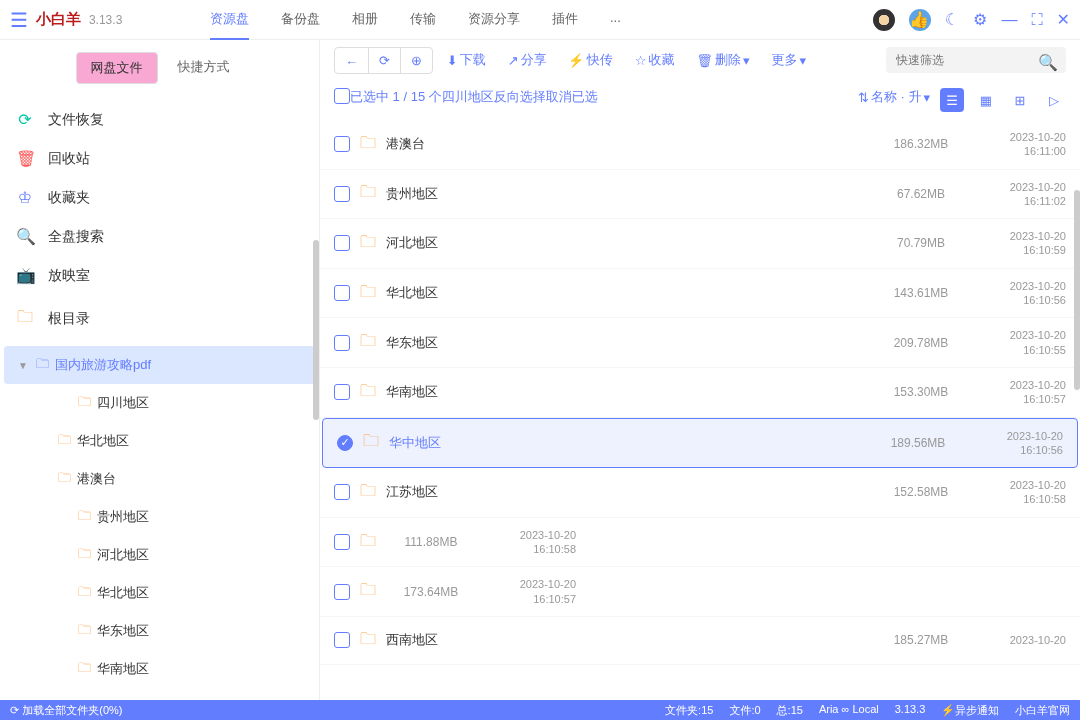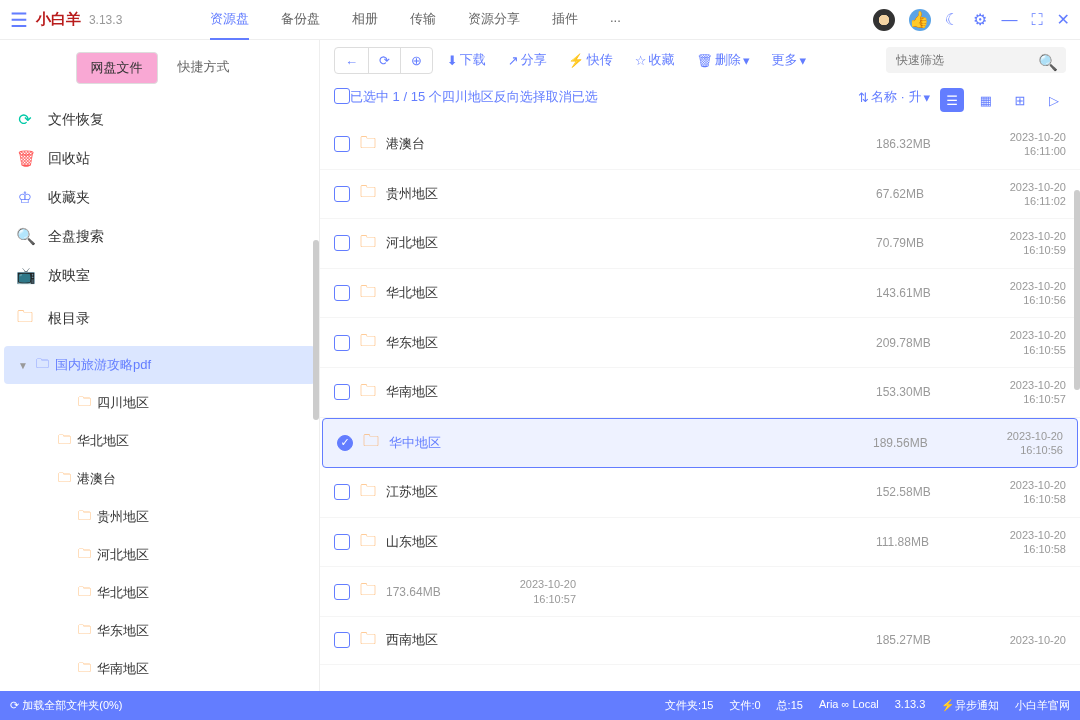--- a/index.html
+++ b/index.html
@@ -70,26 +70,26 @@
 .view-icons .vi.active { background: #637dff; color: #fff; }
 
 .file-list { flex: 1; overflow-y: auto; }
 .file-row { display: flex; align-items: center; padding: 10px 14px; gap: 10px; border-bottom: 1px solid #f5f5f5; cursor: pointer; }
 .file-row.selected { border: 1.5px solid #637dff; background: #eef2ff; border-radius: 4px; margin: 0 2px; }
 .file-check { width: 16px; height: 16px; border: 1.5px solid #637dff; border-radius: 3px; flex-shrink: 0; }
 .file-check.checked { background: #637dff; color: #fff; display: flex; align-items: center; justify-content: center; font-size: 11px; border-radius: 50%; }
 .file-icon { color: #ff9e3d; font-size: 16px; }
 .file-name { flex: 1; font-size: 13px; color: #333; }
 .file-row.selected .file-name { color: #637dff; }
-.file-size { width: 90px; text-align: left; font-size: 12px; color: #999; }
+.file-size { width: 90px; text-align: center; font-size: 12px; color: #999; }
 .file-date { width: 90px; text-align: right; font-size: 11px; color: #999; line-height: 1.3; }
 .main-scroll { position: absolute; right: 0; top: 150px; width: 6px; height: 200px; background: #ccc; border-radius: 3px; }
 
 
-.footer { height: 29px; background: #637dff; color: #fff; display: flex; align-items: center; font-size: 11px; padding: 0 10px; gap: 16px; }
+.footer { height: 20px; background: #637dff; color: #fff; display: flex; align-items: center; font-size: 11px; padding: 0 10px; gap: 16px; }
 .footer .right { margin-left: auto; display: flex; gap: 16px; }
 </style>
 </head>
 <body>
 
 <div class="header">
   <div class="logo-area">
     <span class="logo-icon">☰</span>
     <span class="logo-text">小白羊</span>
     <span class="version">3.13.3</span>
@@ -284,21 +284,20 @@
         <div class="file-row">
     <span class="file-check "></span>
     <span class="file-icon">🗀</span>
     <span class="file-name">江苏地区</span>
     <span class="file-size">152.58MB</span>
     <span class="file-date">2023-10-20<br>16:10:58</span>
         </div>
         <div class="file-row">
     <span class="file-check "></span>
     <span class="file-icon">🗀</span>
-    <span class="file-name">山东地区</span>
     <span class="file-size">111.88MB</span>
     <span class="file-date">2023-10-20<br>16:10:58</span>
         </div>
         <div class="file-row">
     <span class="file-check "></span>
     <span class="file-icon">🗀</span>
     <span class="file-size">173.64MB</span>
     <span class="file-date">2023-10-20<br>16:10:57</span>
         </div>
         <div class="file-row">

